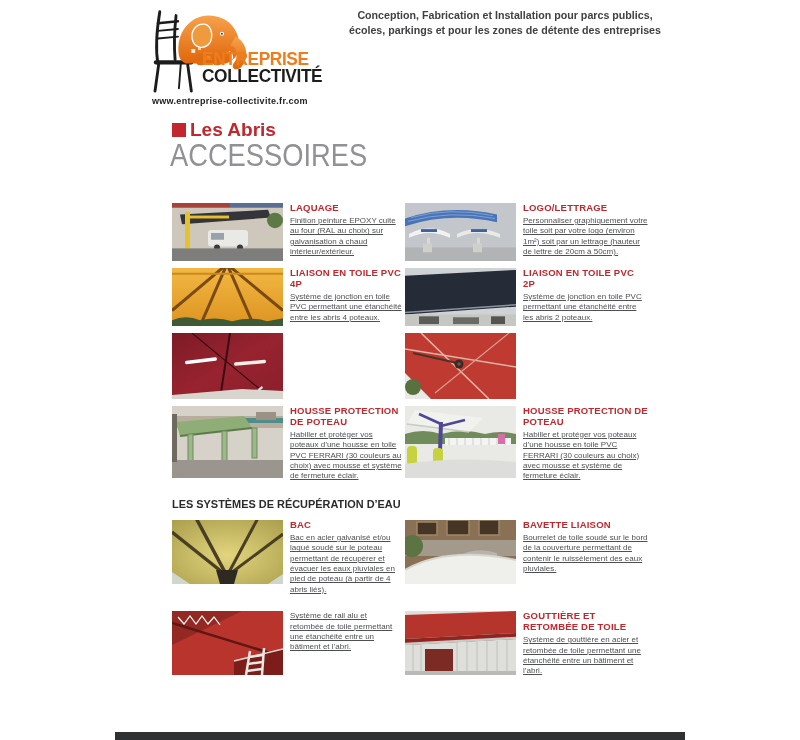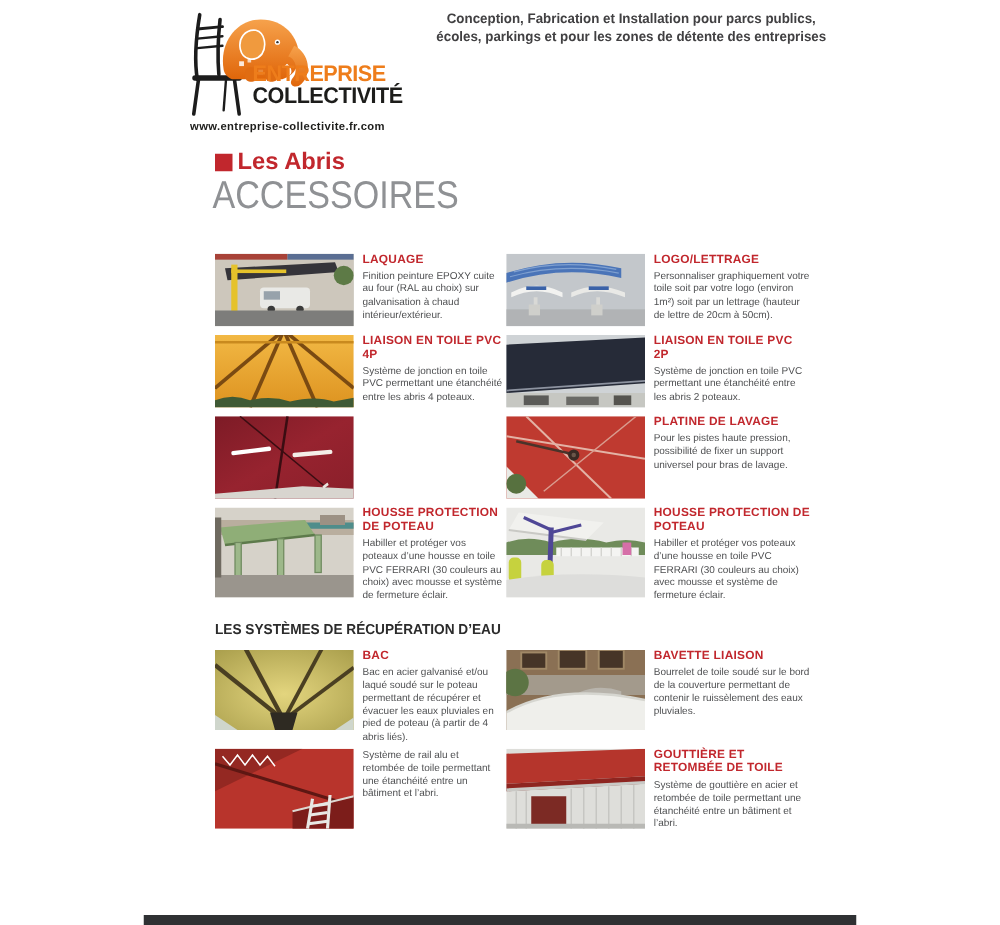--- a/index.html
+++ b/index.html
@@ -21,27 +21,27 @@
   .kicker-sq{width:14px;height:14px;background:#c1272d;}
   .kicker-txt{font-size:19px;font-weight:bold;color:#c1272d;}
   .page-title{position:absolute;left:170px;top:138px;font-size:31px;color:#8f9194;
               letter-spacing:0;transform:scaleX(.88);transform-origin:left top;}
   .water-title{position:absolute;left:172px;top:498px;font-size:11.5px;font-weight:bold;color:#2b2b2b;
                transform:scaleX(.95);transform-origin:left top;}
 
   
   .grid{position:absolute;left:172px;display:grid;grid-template-columns:230px 243px;column-gap:3px;row-gap:7px;}
   .grid1{top:203px;}
-  .grid2{top:520px;row-gap:4px;}
+  .grid2{top:520px;row-gap:16px;}
   .item{display:flex;gap:7px;align-items:flex-start;}
   .ph{display:block;flex:0 0 111px;width:111px;}
   .h58{height:58px}.h66{height:66px}.h72{height:72px}.h64{height:64px}
   .txt{flex:1;min-width:0;}
   .txt h3{margin:0 0 2px 0;font-size:9.5px;line-height:1.15;font-weight:bold;color:#c1272d;letter-spacing:.2px;}
-  .txt p{margin:0;font-size:8px;line-height:1.3;color:#4f5052;}
+  .txt p{margin:0;font-size:8px;line-height:1.3;color:#4f5052;text-decoration:underline;}
 
   
   .footer-bar{position:absolute;left:115px;top:732px;width:570px;height:8px;background:#2f3133;}
 </style>
 </head>
 <body>
 
 <div class="canvas">
 
   <svg class="logo-svg" viewBox="0 0 110 92">
@@ -195,24 +195,20 @@
         <rect width="111" height="66" fill="#bf3a30"></rect>
         <polygon points="0,40 26,66 0,66" fill="#e9eae6"></polygon>
         <circle cx="8" cy="54" r="8" fill="#57713f"></circle>
         <line x1="0" y1="16" x2="111" y2="34" stroke="#e3b3a6" stroke-width="1.6"></line>
         <line x1="16" y1="0" x2="84" y2="66" stroke="#e3b3a6" stroke-width="1.6"></line>
         <line x1="104" y1="0" x2="30" y2="60" stroke="#d99c8f" stroke-width="1.2"></line>
         <line x1="52" y1="30" x2="8" y2="20" stroke="#4a332a" stroke-width="2"></line>
         <circle cx="54" cy="31" r="4.5" fill="#3a2a24"></circle>
         <circle cx="54" cy="31" r="1.8" fill="#6b564a"></circle>
       </svg>
-      <div class="txt">
-        <h3>PLATINE DE LAVAGE</h3>
-        <p>Pour les pistes haute pression, possibilité de fixer un support universel pour bras de lavage.</p>
-      </div>
     </div>
 
     <div class="item">
       <svg class="ph h72" viewBox="0 0 111 72" preserveAspectRatio="none">
         <rect width="111" height="72" fill="#d6d2c9"></rect>
         <rect x="0" y="10" width="111" height="12" fill="#b9ae9e"></rect>
         <rect x="62" y="12" width="49" height="5" fill="#4f8d8b"></rect>
         <rect x="84" y="6" width="20" height="8" fill="#9c9184"></rect>
         <polygon points="4,16 72,10 80,22 8,30" fill="#8fae77"></polygon>
         <line x1="8" y1="30" x2="80" y2="22" stroke="#5d7a4b" stroke-width="2"></line>

